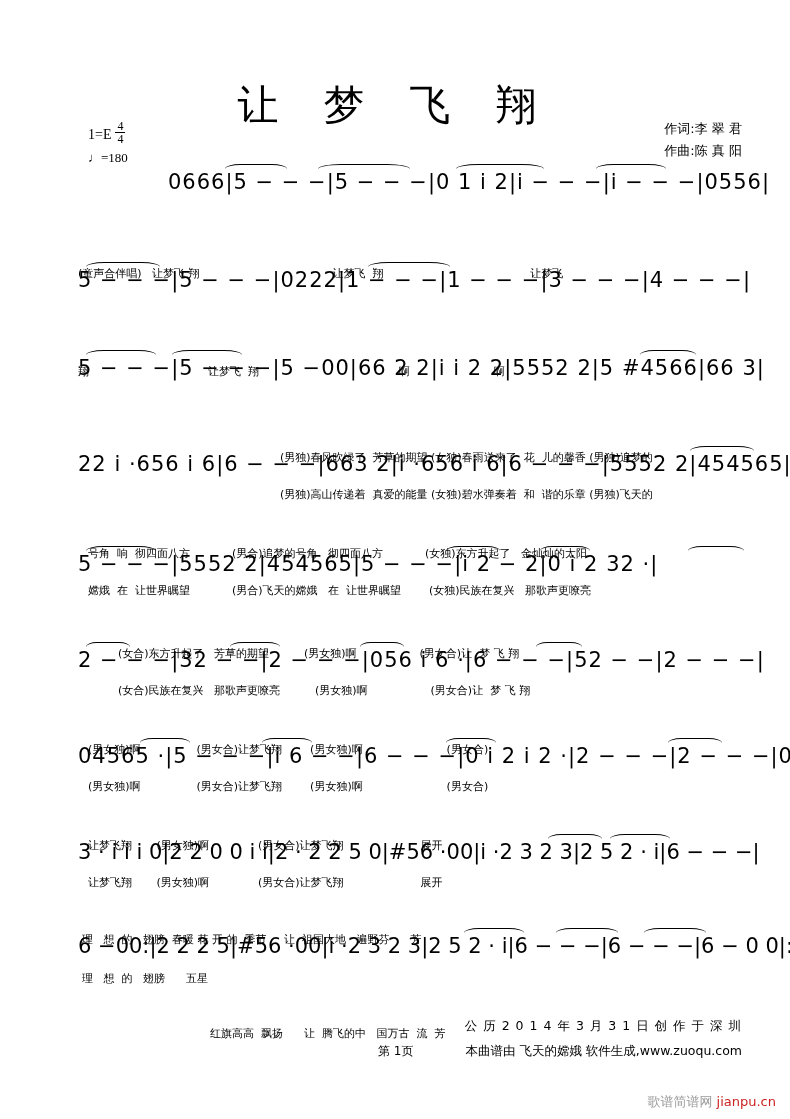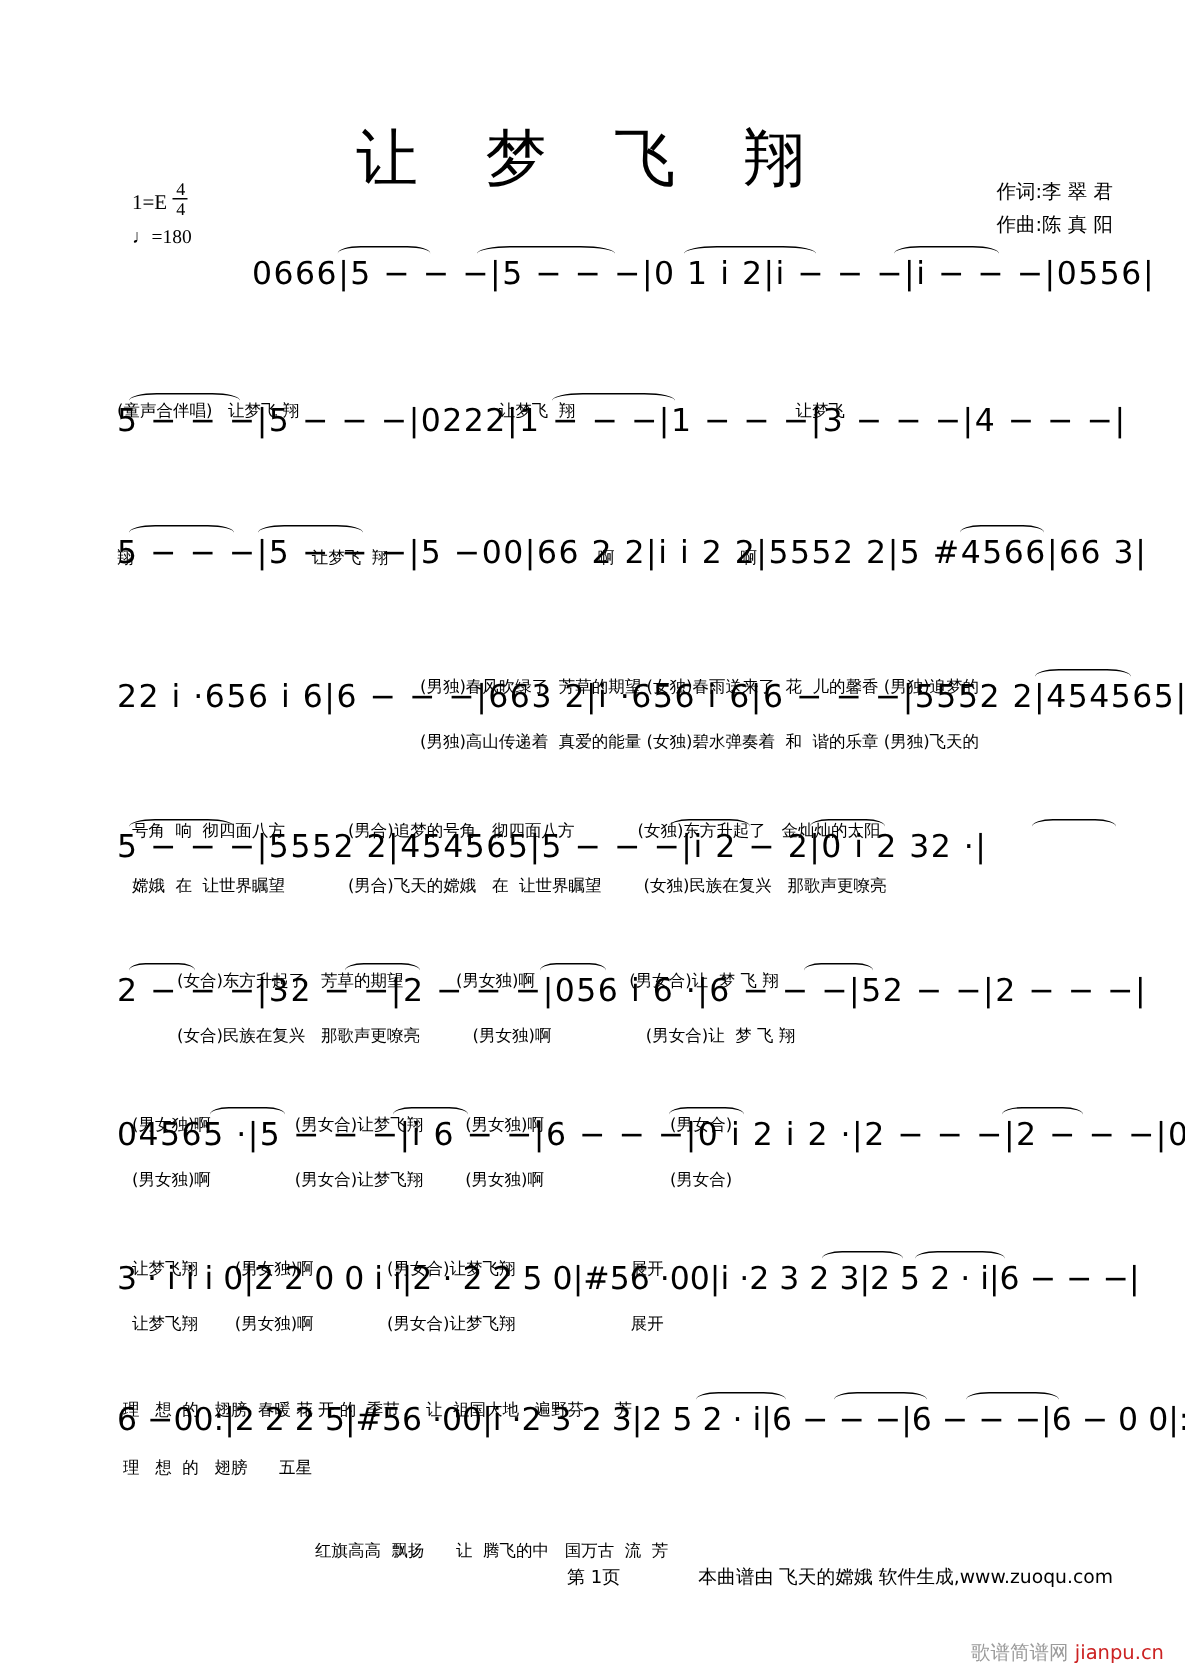--- a/index.html
+++ b/index.html
@@ -223,20 +223,21 @@
       <span class="seg" style="left:78px;letter-spacing:0px;">6 −00:|2 2 2 5|#56 ·00|i ·2 3 2 3|2 5 2 · i|6 − − −|6 − − −|6 − 0 0|:|</span>
       <span class="slur" style="left:464px;top:-6px;width:60px;"></span>
       <span class="slur" style="left:556px;top:-6px;width:62px;"></span>
       <span class="slur" style="left:644px;top:-6px;width:62px;"></span>
     </div>
     <div class="lyr" style="top:52px;">
       <span class="seg" style="left:174px;margin-left:36px;">红旗高高  飘扬      让  腾飞的中   国万古  流  芳</span>
     </div>
   </div>
 
+  <div class="foot1">公 历 2 0 1 4 年 3 月 3 1 日 创 作 于 深 圳</div>
   <div class="foot2">本曲谱由  飞天的嫦娥  软件生成,www.zuoqu.com</div>
   <div class="pageno">第 1页</div>
   <div class="watermark">
     <span>歌谱简谱网</span>
     <span class="red">jianpu.cn</span>
   </div>
 
 </div>
 
 </body></html>

